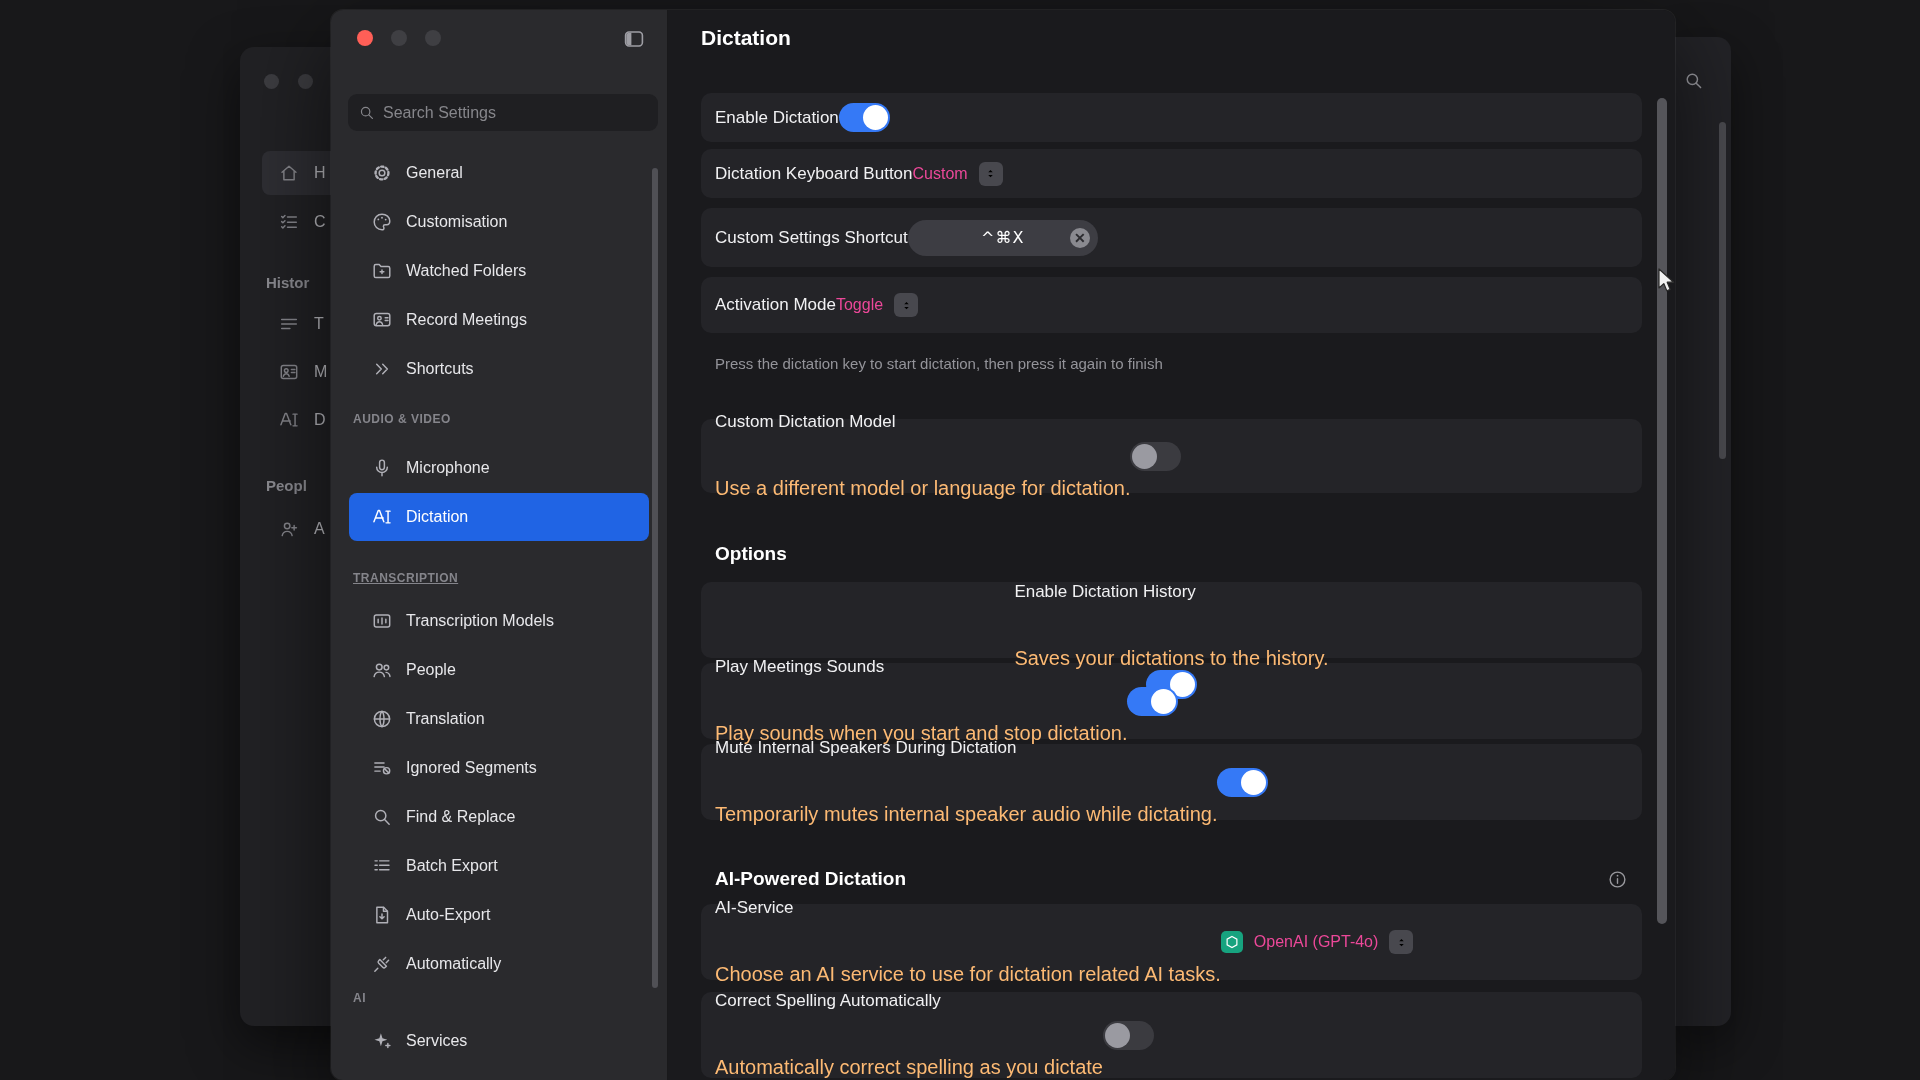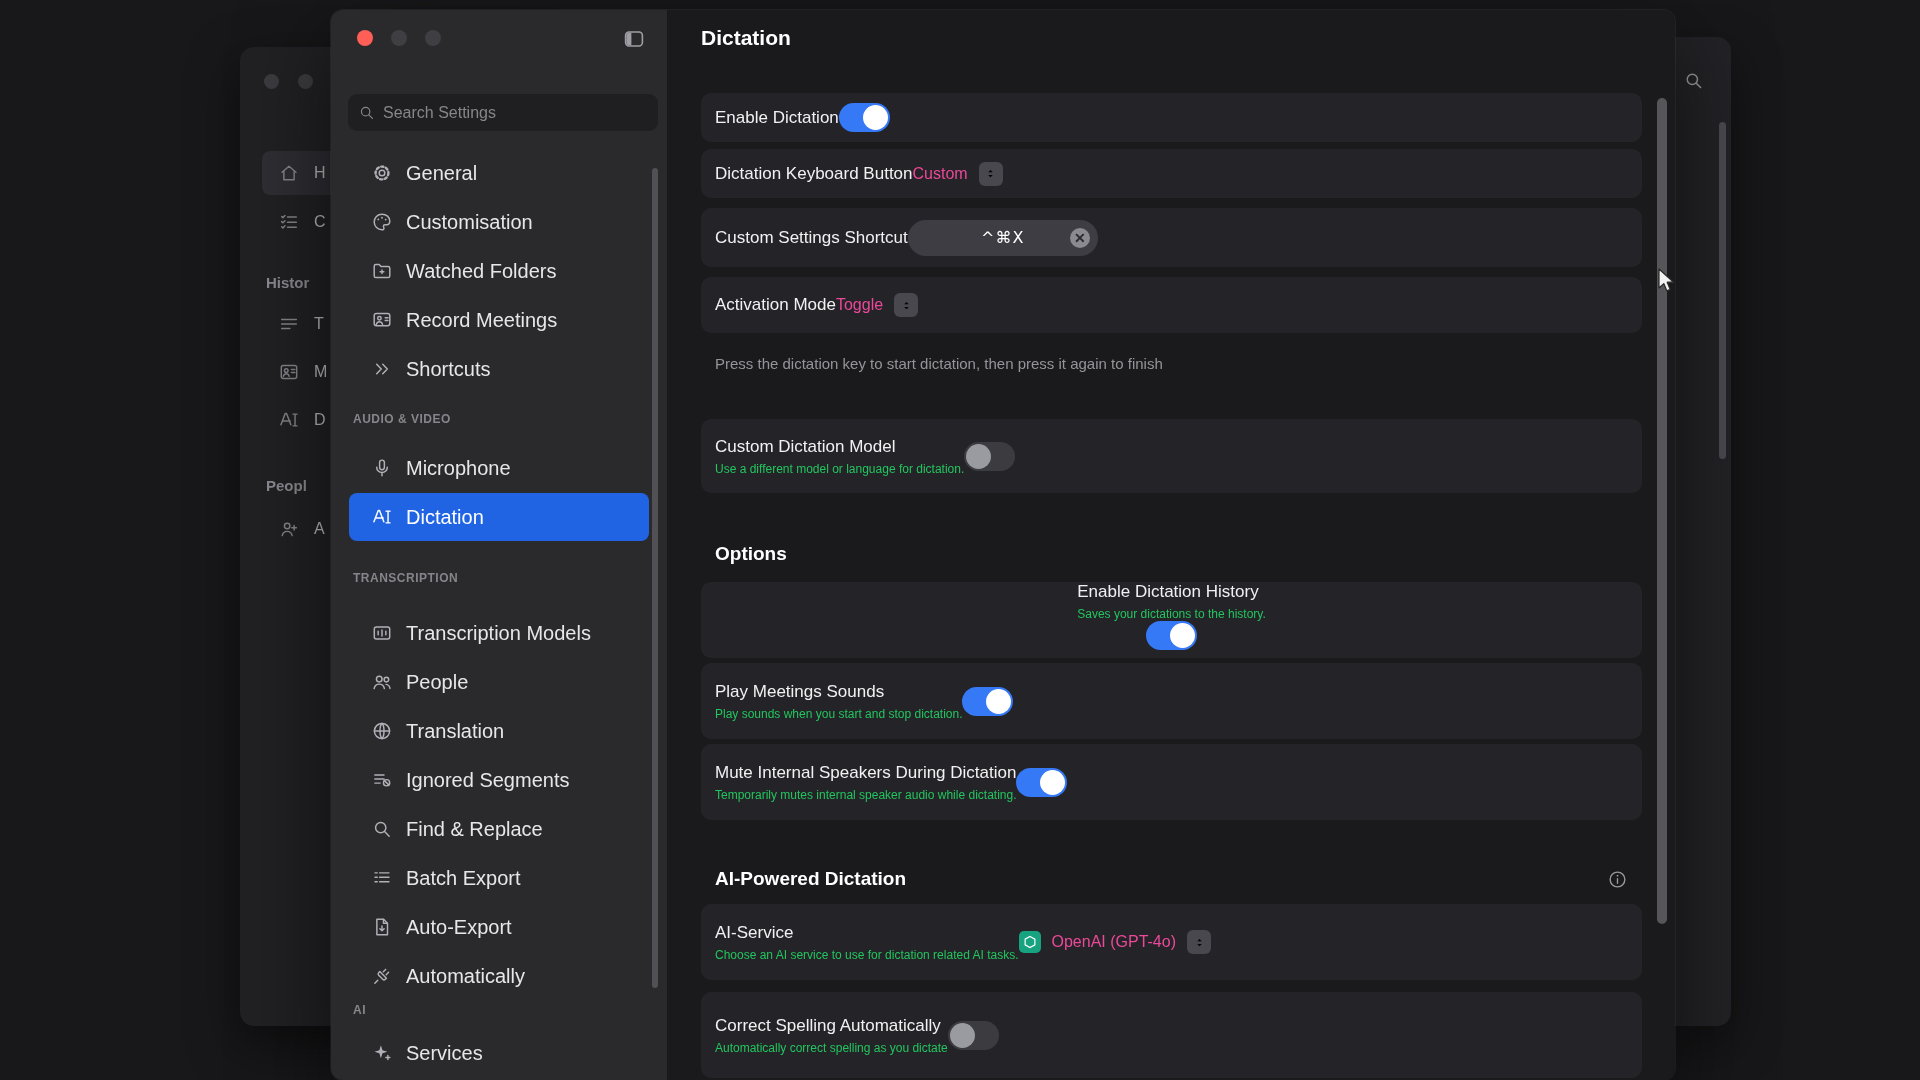--- a/index.html
+++ b/index.html
@@ -46,43 +46,43 @@
   .search { position:absolute; left:16px; top:83px; width:312px; height:39px;
     background:#1f1f22; border:1px solid rgba(255,255,255,.05); border-radius:10px;
     display:flex; align-items:center; padding:0 10px; gap:7px; }
   .search .icon { color:#86868b; } .search .icon svg{ width:18px; height:18px; }
   .search input { flex:1; background:transparent; border:none; outline:none;
     color:#e8e8ea; font-size:16px; font-family:"Liberation Sans",sans-serif; }
   .search input::placeholder { color:#86868b; }
 
   .slist { position:absolute; left:0; right:0; top:139px; bottom:0; padding:0 18px; overflow:hidden; }
   .srow { height:48px; margin-top:1px; display:flex; align-items:center; gap:13px;
-    padding:0 12px 0 22px; border-radius:8px; color:#e7e7ea; font-size:20px; }
+    padding:0 12px 0 22px; border-radius:8px; color:#e7e7ea; font-size:16px; }
   .srow:first-child { margin-top:0; }
   .srow .icon { color:#b0b0b7; width:22px; flex:none; }
   .srow.selected { background:#2064e4; color:#fff; }
   .srow.selected .icon { color:#fff; }
   .sheader { height:20px; display:flex; align-items:center; color:#85858b;
     font-size:12px; font-weight:700; letter-spacing:.5px; padding-left:4px; }
   .sheader.h-audio { margin-top:16px; }
-  .sheader.h-trans { margin-top:27px; margin-bottom:21px; }
+  .sheader.h-trans { margin-top:27px; margin-bottom:9px;text-decoration:underline; }
   .sheader.h-ai    { margin-bottom:9px; }
   .sheader.h-audio { margin-bottom:15px; }
   .sb-scroll { position:absolute; right:9px; top:158px; width:6px; height:820px;
     background:#505055; border-radius:3px; }
 
   
   .content { position:relative; flex:1; background:#1a1a1d; padding:0 33px; overflow:hidden; }
   .page-title { margin-top:16px; height:28px; font-size:21px; font-weight:700; color:#fff; }
 
   .card { background:#242428; border-radius:10px; display:flex; align-items:center;
     justify-content:flex-start; padding:0 14px; }
   .card .texts { display:flex; flex-direction:column; gap:5px; }
   .rtitle { font-size:17px; color:#f1f1f3; }
-  .rcap { font-size:12px; color:#22c55e; }
+  .rcap { font-size:20px; color:#fdba74;margin-top:40px; }
   .hint { margin-top:22px; padding-left:14px; font-size:15px; color:#94949a; height:22px; }
   .group-h { margin-top:48px; height:26px; padding:0 14px; display:flex;
     align-items:center; justify-content:space-between;
     font-size:19px; font-weight:700; color:#fff; }
 
   .r1 { margin-top:39px; height:49px; }
   .r2 { margin-top:7px;  height:49px; }
   .r3 { margin-top:10px; height:59px; }
   .r4 { margin-top:10px; height:56px; }
   .card2 { margin-top:42px; height:74px; }

